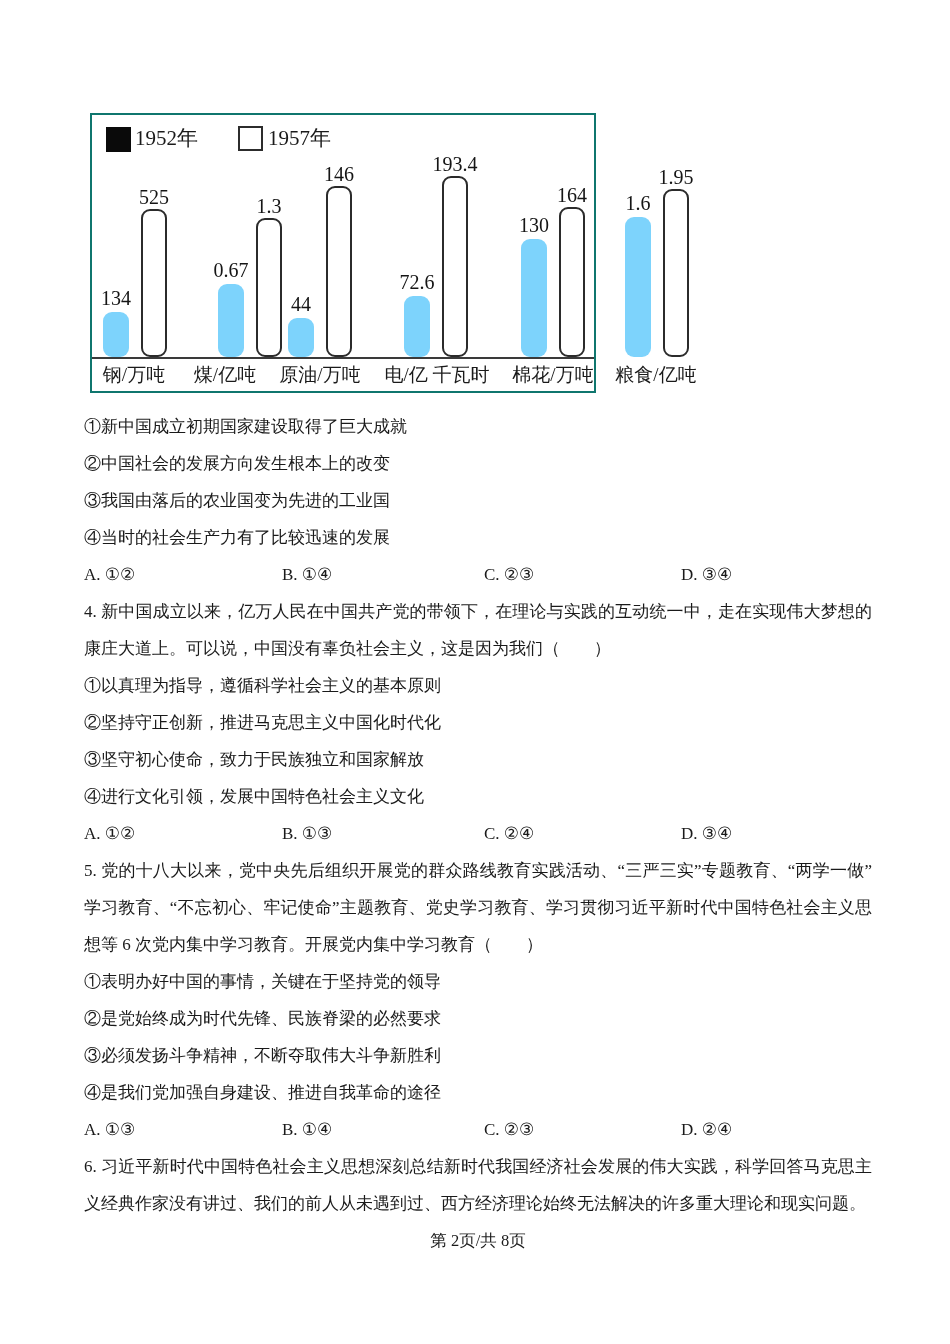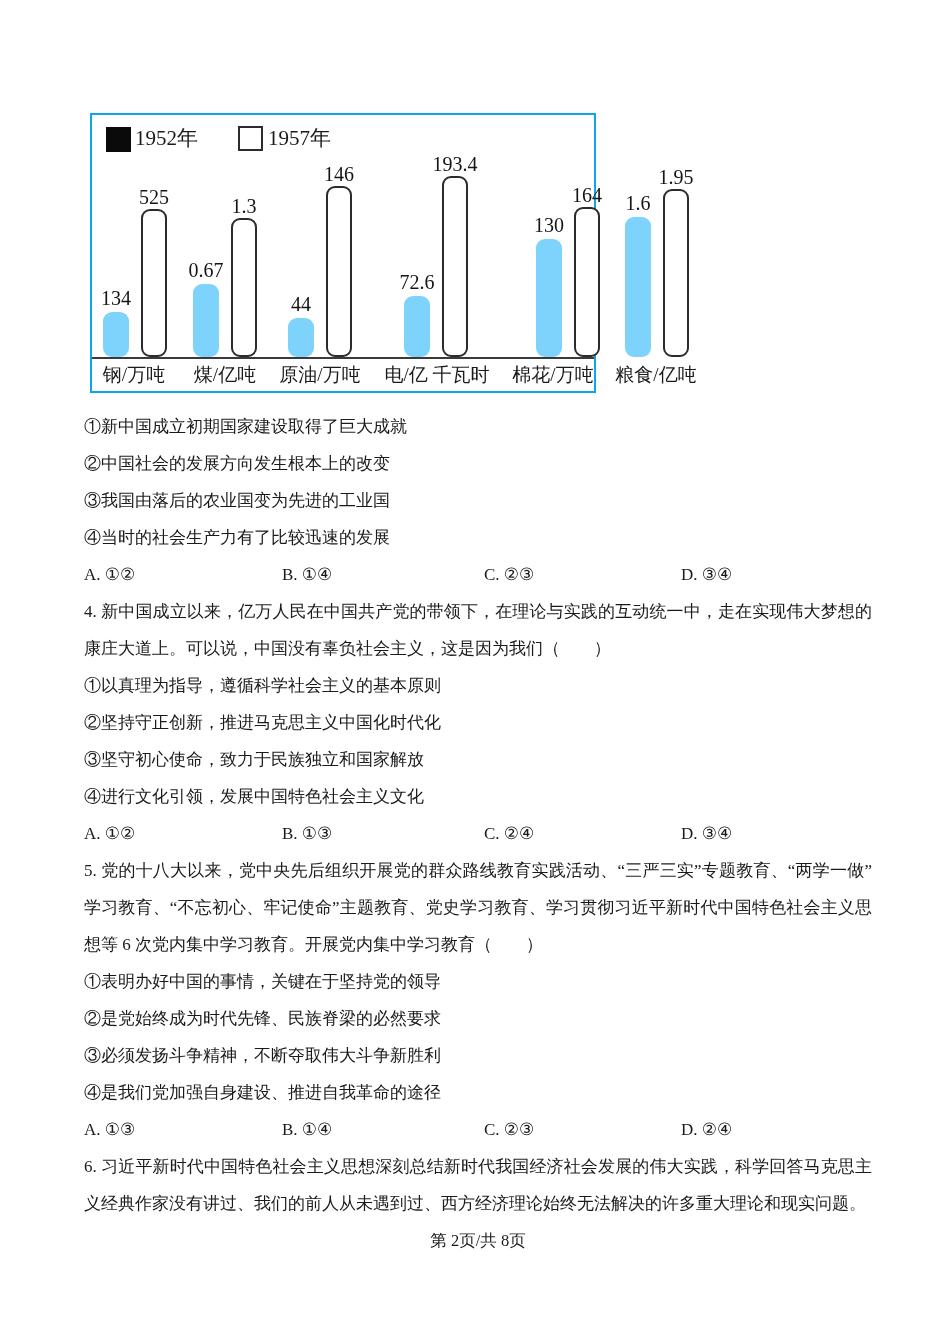--- a/index.html
+++ b/index.html
@@ -4,21 +4,21 @@
 <style>
   html,body{margin:0;padding:0;background:#e9e9e9;}
   .page{
     position:relative;width:950px;height:1344px;background:#ffffff;
     font-family:"Liberation Serif","DejaVu Serif",serif;color:#1a1a1a;
     overflow:hidden;margin:0 auto;
   }
   
   .chart{
     position:absolute;left:90px;top:113px;width:506px;height:280px;
-    border:2px solid #0ea5e9;box-sizing:border-box;background:#fff;padding-left:24px;
+    border:2px solid #0f766e;box-sizing:border-box;background:#fff;padding-left:24px;
   }
   .sw{position:absolute;width:25px;height:25px;box-sizing:border-box;}
   .sw-black{left:14px;top:12px;background:#0a0a0a;}
   .sw-white{left:146px;top:11px;background:#fff;border:2px solid #2c2c2c;}
   .leg-label{position:absolute;top:10px;font-size:21px;line-height:27px;white-space:nowrap;}
   .ll-1952{left:43px;}
   .ll-1957{left:176px;}
   .plot{position:absolute;left:0;right:0;top:0;height:242px;}
   .axis{position:absolute;left:0;right:0;top:242px;height:2px;background:#3a3a3a;}
   .cats{position:absolute;left:0;right:0;top:244px;height:32px;}
@@ -56,21 +56,21 @@
     <div class="plot">
         <div class="group g1">
           <div class="bar bar-0" style="height: 45px;">
             <span class="val">134</span>
           </div>
           <div class="bar bar-1" style="height: 148px;">
             <span class="val">525</span>
           </div>
         </div>
         <div class="group g2">
-          <div class="bar bar-0" style="height: 73px;">
+          <div class="bar bar-0" style="height: 73px; margin-left: 25px;">
             <span class="val">0.67</span>
           </div>
           <div class="bar bar-1" style="height: 139px;">
             <span class="val">1.3</span>
           </div>
         </div>
         <div class="group g3">
           <div class="bar bar-0" style="height: 39px;">
             <span class="val">44</span>
           </div>
@@ -80,21 +80,21 @@
         </div>
         <div class="group g4">
           <div class="bar bar-0" style="height: 61px;">
             <span class="val">72.6</span>
           </div>
           <div class="bar bar-1" style="height: 181px;">
             <span class="val">193.4</span>
           </div>
         </div>
         <div class="group g5">
-          <div class="bar bar-0" style="height: 118px; margin-left: 15px;">
+          <div class="bar bar-0" style="height: 118px;">
             <span class="val">130</span>
           </div>
           <div class="bar bar-1" style="height: 150px;">
             <span class="val">164</span>
           </div>
         </div>
         <div class="group g6">
           <div class="bar bar-0" style="height: 140px;">
             <span class="val">1.6</span>
           </div>

